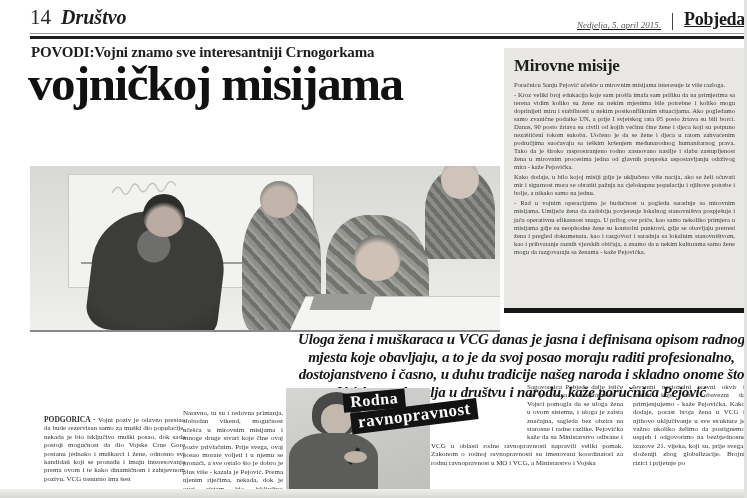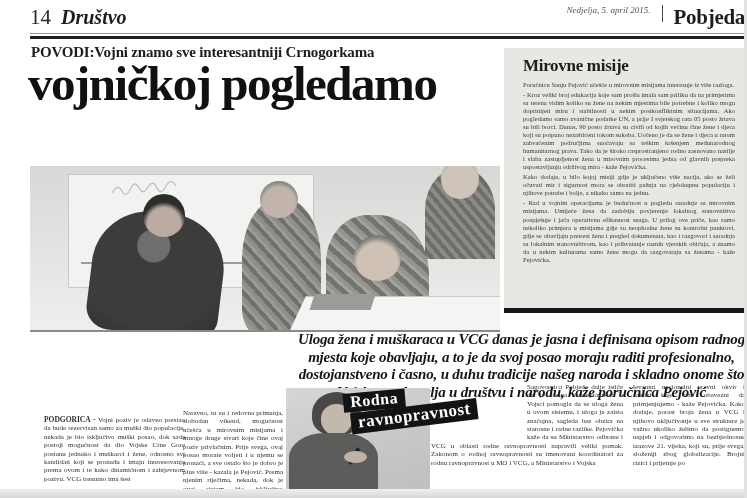--- a/index.html
+++ b/index.html
@@ -11,24 +11,24 @@
   }
   
   .header{
     position:absolute;left:30px;top:6px;width:715px;height:24px;
     display:flex;align-items:flex-end;justify-content:space-between;
     border-bottom:1px solid #9a9a98;padding-bottom:3px;
   }
   .hdr-left{display:flex;align-items:baseline;gap:10px;}
   .page-number{font-size:21px;color:#2a2a2a;}
   .section-name{font-size:20px;font-weight:700;font-style:italic;}
-  .hdr-right{display:flex;align-items:flex-start;gap:11px;}
+  .hdr-right{display:flex;align-items:flex-end;gap:11px;text-decoration:underline;}
   .date{font-size:9px;color:#555;font-style:italic;}
   .hdr-divider{width:1px;height:17px;background:#444;}
-  .brand{font-size:21px;font-weight:700;letter-spacing:-0.3px;}
+  .brand{font-size:18px;font-weight:700;letter-spacing:-0.3px;}
   .top-rule{position:absolute;left:30px;top:36px;width:715px;height:3px;background:#1f1f1f;}
   
   .kicker{position:absolute;left:31px;top:44px;width:470px;font-size:15px;font-weight:700;letter-spacing:-0.2px;}
   .kicker b{}
   .headline{
     position:absolute;left:28px;top:60px;width:480px;
     font-size:49px;font-weight:700;line-height:0.98;letter-spacing:-1.5px;color:#111;
   }
   
   .main-photo{
@@ -47,21 +47,21 @@
   .head-camo-right{left:69%;top:42%;width:10%;height:28%;border-radius:50%;background:radial-gradient(circle at 50% 62%,#cfc1b6 0 55%,#7d7d79 72%);}
   .fig-man-top{left:84%;top:2%;width:15%;height:55%;background:repeating-linear-gradient(50deg,#8b8b87 0 4px,#6d6d69 4px 8px);border-radius:45% 45% 0 0;}
   .head-man-top{left:87.5%;top:-4%;width:8%;height:24%;border-radius:50%;background:radial-gradient(circle at 50% 58%,#cfc4ba 0 60%,#a9a9a5 78%);}
   .table-top{position:absolute;left:55%;bottom:-2%;width:46%;height:22%;background:#f4f4f2;clip-path:polygon(8% 0,100% 0,100% 100%,0 100%);border-top:1px solid #bdbdbb;}
   .laptop{position:absolute;left:60%;bottom:12%;width:13%;height:10%;background:#9b9b99;transform:skewX(-18deg);}
   .scribble{position:absolute;left:17%;top:9%;opacity:.55;}
   
   .sidebar{
     position:absolute;left:504px;top:48px;width:241px;height:265px;
     background:#e8e7e4;border-bottom:5px solid #161616;
-    padding:8px 10px 6px 19px;box-sizing:border-box;overflow:hidden;
+    padding:8px 10px 6px 10px;box-sizing:border-box;overflow:hidden;
   }
   .sidebar-title{font-size:17px;font-weight:700;letter-spacing:-0.3px;margin:0 0 5px 0;}
   .sidebar p{margin:0 0 2px 0;font-size:6.6px;line-height:1.22;text-align:justify;color:#3a3a38;}
   
   .pull-quote{
     position:absolute;left:298px;top:331px;width:447px;height:60px;
     font-size:15px;font-weight:700;font-style:italic;line-height:1.18;
     text-align:center;color:#161616;letter-spacing:-0.2px;
   }
   
@@ -106,21 +106,21 @@
       <span class="hdr-divider"></span>
       <span class="brand">Pobjeda</span>
     </div>
   </div>
   <div class="top-rule"></div>
 
   <div class="kicker">
     <b>POVODI:</b><span>Vojni znamo sve interesantniji Crnogorkama</span>
   </div>
   <div class="headline">
-    <div>vojničkoj pogledamo</div>
+    <div>vojničkoj misijama</div>
   </div>
 
   <div class="main-photo">
     <div class="whiteboard">
       <div class="wb-line"></div>
     </div>
     <svg class="scribble" width="70" height="18" viewBox="0 0 70 18">
       <path d="M2 12 q6 -10 10 -2 q4 8 9 -3 q4 -8 8 0 q4 8 9 -1 q5 -8 9 1 q4 8 9 -2 q5 -9 10 0" stroke="#9a9a98" stroke-width="1.3" fill="none"></path>
     </svg>
     <div class="blob fig-camo-mid"></div>

